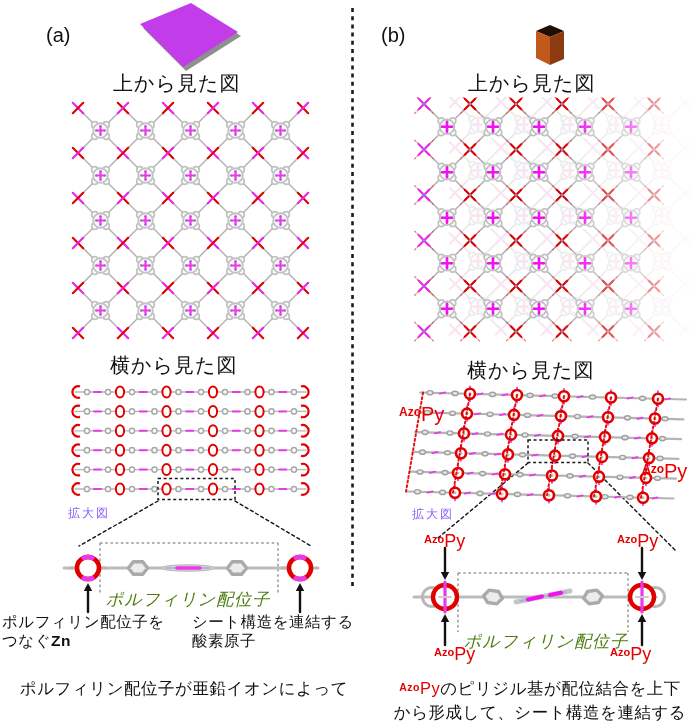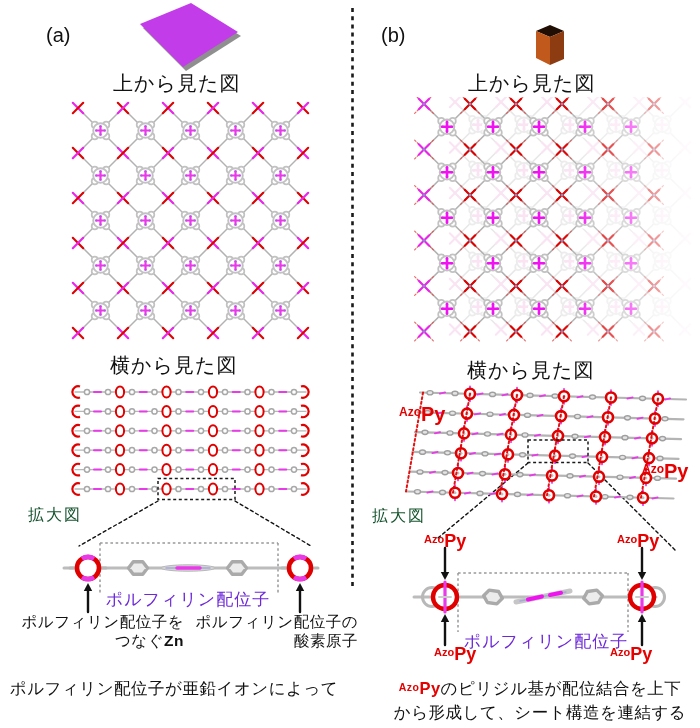--- a/index.html
+++ b/index.html
@@ -1,27 +1,27 @@
 <!DOCTYPE html>
 <html><head>
 <meta charset="utf-8">
 <style>
   html,body{margin:0;padding:0;background:#fff;}
   #canvas{position:relative;width:700px;height:728px;background:#fff;overflow:hidden;
           font-family:"Liberation Sans","DejaVu Sans",sans-serif;color:#111;}
   .abs{position:absolute;}
   .ttl{font-size:20px;text-align:left;letter-spacing:1px;color:#111;}
   .panel-label{font-size:20px;color:#111;}
-  .zoomttl{font-size:16px;letter-spacing:2px;color:#14532d;}
-  .ligand{font-size:17px;text-align:center;letter-spacing:1px;color:#6d28d9;}
-  .ann{font-size:15.5px;line-height:19px;text-align:right;color:#111;letter-spacing:.5px;}
+  .zoomttl{font-size:12px;letter-spacing:2px;color:#8b5cf6;margin-left:40px;}
+  .ligand{font-size:17px;text-align:center;letter-spacing:1px;color:#4d7c0f;font-style:italic;}
+  .ann{font-size:15.5px;line-height:19px;text-align:left;color:#111;letter-spacing:.5px;}
   .cap{font-size:16.5px;line-height:22px;text-align:center;color:#111;letter-spacing:.5px;}
   .azopy{color:#e60000;white-space:nowrap;}
   .azo{font-size:12px;font-weight:600;position:relative;top:-5px;}
-  .py{font-size:20px;font-weight:700;}
+  .py{font-size:20px;font-weight:400;}
   .azopy.sm .azo{font-size:11px;top:-4px;}
   .azopy.sm .py{font-size:18px;}
   .azopy.cap1 .azo{font-size:10.5px;top:-3px;}
   .azopy.cap1 .py{font-size:16.5px;}
   .bZn{font-weight:700;}
   svg{display:block;}
 </style>
 </head>
 <body>
 
@@ -756,25 +756,25 @@
     </svg>
 
   <div class="abs ligand" style="left:100px;top:588px;width:176px;">ポルフィリン配位子</div>
 
   <div class="abs ann" style="left:2px;top:612px;width:182px;">
     <span>ポルフィリン配位子を</span><br>
     <span>つなぐ</span><span class="bZn">Zn</span>
   </div>
 
   <div class="abs ann" style="left:192px;top:612px;width:166px;">
-    <span>ポルフィリン配位子の</span><br>
+    <span>シート構造を連結する</span><br>
     <span>酸素原子</span>
   </div>
 
-  <div class="abs cap" style="left:0;top:677px;width:348px;">
+  <div class="abs cap" style="left:10px;top:677px;width:348px;">
     <span>ポルフィリン配位子が亜鉛イオンによって</span><br>
   </div>
 
   <div class="abs panel-label" style="left:381px;top:24px;">(b)</div>
 
   <svg id="cubeIcon" class="abs" style="left:532px;top:22px;" width="36" height="46">
       <polygon points="4,9 18,3 32,9 18,15" fill="#200d03"></polygon>
       <polygon points="4,9 18,15 18,43 4,36" fill="#c2591c"></polygon>
       <polygon points="18,15 32,9 32,37 18,43" fill="#8c3c10"></polygon>
     </svg>

